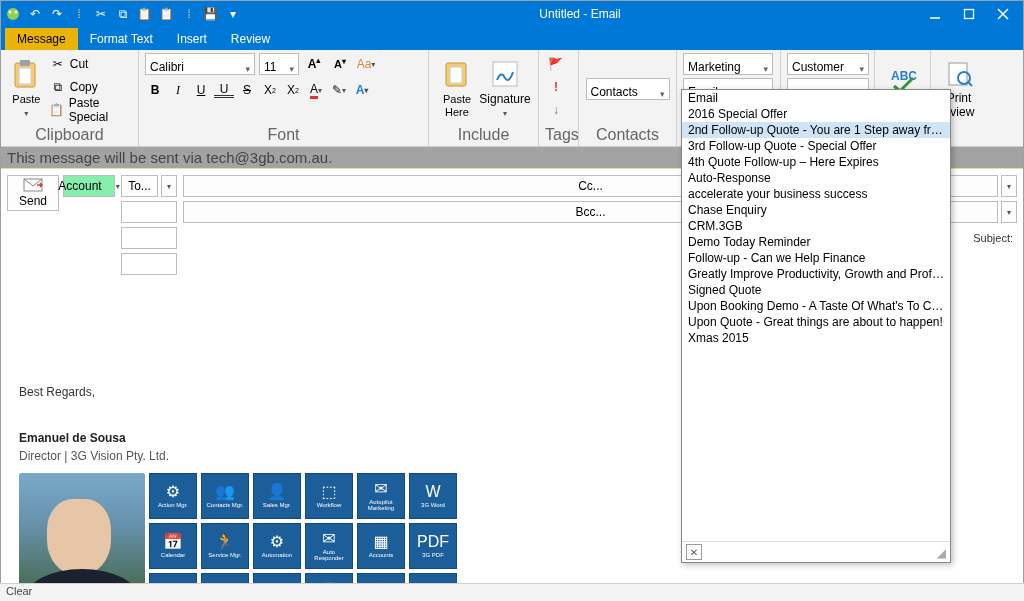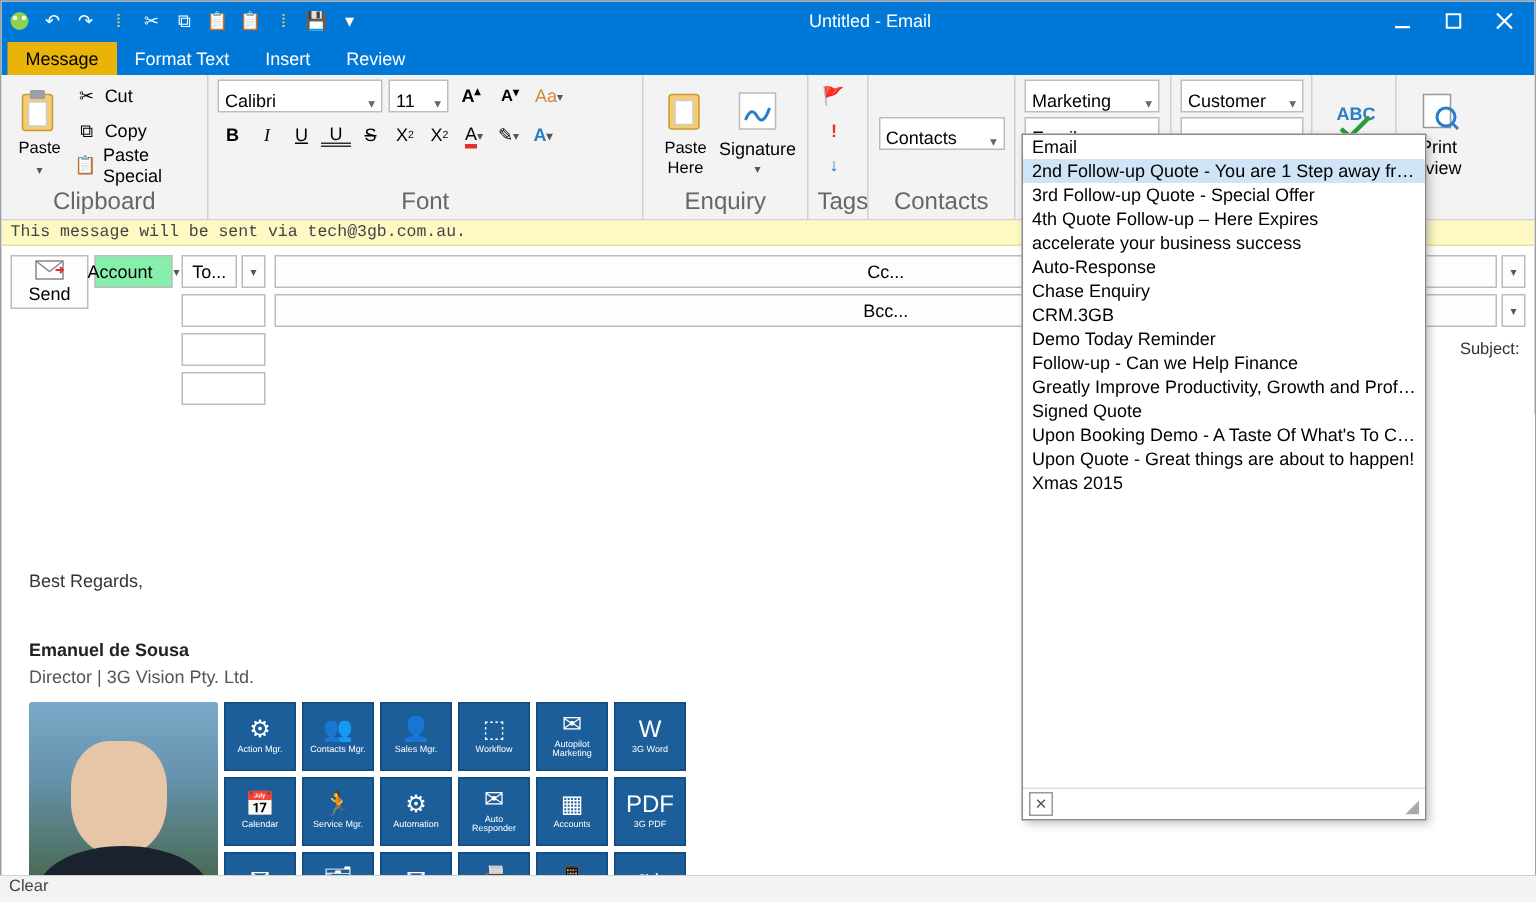--- a/index.html
+++ b/index.html
@@ -33,21 +33,21 @@
 
   .fontbox { display: flex; flex-direction: column; gap: 4px; }
   .fontrow1 { display: flex; gap: 4px; align-items: center; }
   .combo { border: 1px solid #bcbcbc; background: #fff; height: 22px; display: flex; align-items: flex-end; padding: 0 4px; font-size: 12px; justify-content: space-between; }
   .combo .car { color: #666; font-size: 9px; margin-left: 4px; }
   .iconbtn { width: 22px; height: 22px; display: flex; align-items: center; justify-content: center; cursor: pointer; }
   .fontrow2 { display: flex; gap: 3px; align-items: center; }
   .fontrow2 .iconbtn { width: 20px; }
 
   
-  .infobar { background: #fef9c3; border-bottom: 1px solid #e6e09a; padding: 2px 6px; font-size: 11px; color: #444; font-family: Liberation Mono, monospace; }
+  .infobar { background: #a3a3a3; border-bottom: 1px solid #e6e09a; padding: 2px 6px; font-size: 15px; color: #444; }
 
   
   .recip { padding: 6px; display: flex; gap: 6px; }
   .sendcol { display:flex; flex-direction:row; gap:4px; }
   .sendbtn { width: 52px; height: 36px; border: 1px solid #bcbcbc; background: #fdfdfd; display:flex; flex-direction:column; align-items:center; justify-content:center; gap:2px; cursor:pointer; font-size:11px; }
   .acctbtn { width:52px; height:22px; border:1px solid #bcbcbc; background:#86efac; display:flex; align-items:center; justify-content:center; font-size:11px; gap:14px; cursor:pointer; }
   .fieldsgrid { flex:1; display:grid; grid-template-columns: 56px 1fr; grid-auto-rows: 22px; column-gap:6px; row-gap:4px; align-items:center; }
   .fieldbtn { border:1px solid #bcbcbc; background:#fdfdfd; height:22px; display:flex; align-items:center; justify-content:center; font-size:11px; gap:2px; cursor:pointer; }
   .fieldinput { border:1px solid #bcbcbc; height:22px; padding:0 4px; font-size:12px; background:#fff; width:100%; }
   .subjlabel { text-align:right; padding-right:4px; font-size:11px; color:#333; }
@@ -215,21 +215,21 @@
       <div class="bigbtn">
         <div class="icon">
             <svg width="28" height="28">
               <rect x="2" y="2" width="24" height="24" fill="#fff" stroke="#bbb"></rect>
               <path d="M6 20 Q10 10 14 18 Q18 24 22 12" stroke="#2a7ec9" stroke-width="2" fill="none"></path>
             </svg>
           </div>
         <span class="cap"><span>Signature</span> <span class="car-sm">▾</span></span>
       </div>
     </div>
-    <div class="label">Enquiry</div>
+    <div class="label">Include</div>
   </div>
 
   <div class="group" style="width:40px">
     <div class="body">
         <div class="stack">
       <div class="iconbtn">🚩</div>
       <div class="iconbtn" style="color:#d33;font-weight:bold">!</div>
       <div class="iconbtn" style="color:#2a7ec9">↓</div>
     </div>
       </div>
@@ -447,25 +447,26 @@
         </div>
       </div>
   </div>
 </div>
 
 <div class="status">Clear</div>
 
 <div class="dropdown" id="dropdown">
 
 <div class="li">Email</div>
+    <div class="li">2016 Special Offer</div>
     <div class="li sel">2nd Follow-up Quote - You are 1 Step away from Greatly Imp...</div>
     <div class="li">3rd Follow-up Quote -  Special Offer</div>
     <div class="li">4th Quote Follow-up – Here Expires</div>
+    <div class="li">Auto-Response</div>
     <div class="li">accelerate your business success</div>
-    <div class="li">Auto-Response</div>
     <div class="li">Chase Enquiry</div>
     <div class="li">CRM.3GB</div>
     <div class="li">Demo Today Reminder</div>
     <div class="li">Follow-up - Can we Help Finance</div>
     <div class="li">Greatly Improve Productivity, Growth and Profitability</div>
     <div class="li">Signed Quote</div>
     <div class="li">Upon Booking Demo - A Taste Of What's To Come</div>
     <div class="li">Upon Quote - Great things are about to happen!</div>
     <div class="li">Xmas 2015</div>
     <div class="spacer"></div>

